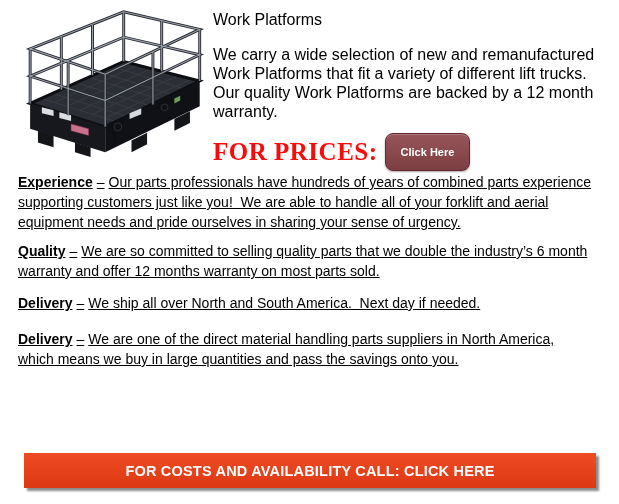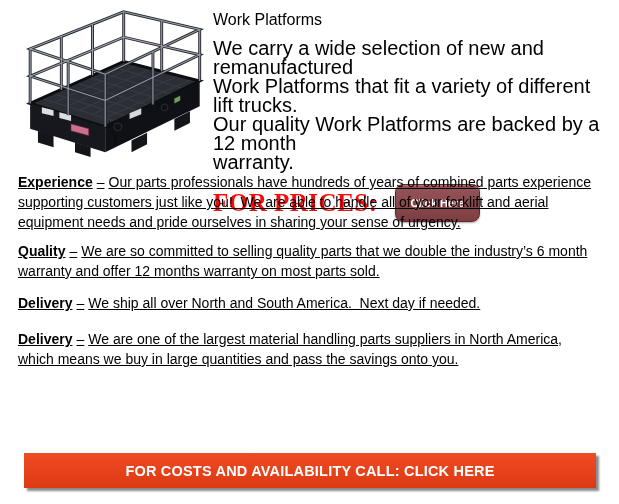--- a/index.html
+++ b/index.html
@@ -5,23 +5,23 @@
   html,body{margin:0;padding:0;background:#ffffff;}
   .page{
     position:relative;width:619px;height:504px;background:#ffffff;
     font-family:"Liberation Sans",sans-serif;color:#000000;overflow:hidden;
   }
   
   .product-image{position:absolute;left:14px;top:6px;width:196px;height:152px;}
   .hero-right{position:absolute;left:213px;top:9px;width:400px;}
   .page-title{font-size:16px;font-weight:400;margin:0;line-height:21px;color:#000;}
   .hero-desc{
-    margin:9px 0 0 0;font-size:20px;line-height:19px;white-space:pre-wrap;color:#000;
+    margin:15px 0 0 0;font-size:16px;line-height:19px;white-space:pre-wrap;color:#000;
   }
-  .prices-row{margin-top:12px;display:flex;align-items:center;gap:17px;}
+  .prices-row{margin-top:12px;display:flex;align-items:center;gap:7px;}
   .prices-label{
     font-family:"Liberation Serif",serif;font-weight:700;font-size:25px;
     color:#fb0a0a;letter-spacing:0.5px;
   }
   .click-here-btn{
     display:inline-block;padding:12px 15px;font-size:11px;font-weight:700;color:#ffffff;
     background:linear-gradient(#97555a,#7c3e42);
     border:1px solid #63282d;border-radius:8px;text-decoration:none;cursor:pointer;
     box-shadow:0 1px 2px rgba(0,0,0,0.35), inset 0 1px 0 rgba(255,255,255,0.22);
   }
@@ -141,21 +141,21 @@
     </div>
   </div>
 
   <div class="features">
     <p class="feature"><b class="term">Experience</b><span class="sep">–</span><span class="ftext">Our parts professionals have hundreds of years of combined parts experience
 supporting customers just like you!  We are able to handle all of your forklift and aerial
 equipment needs and pride ourselves in sharing your sense of urgency.</span></p>
     <p class="feature"><b class="term">Quality</b><span class="sep">–</span><span class="ftext">We are so committed to selling quality parts that we double the industry’s 6 month
 warranty and offer 12 months warranty on most parts sold.</span></p>
     <p class="feature extra-gap"><b class="term">Delivery</b><span class="sep">–</span><span class="ftext">We ship all over North and South America.  Next day if needed.</span></p>
-    <p class="feature"><b class="term">Delivery</b><span class="sep">–</span><span class="ftext">We are one of the largest material handling parts suppliers in North America,
+    <p class="feature"><b class="term">Delivery</b><span class="sep">–</span><span class="ftext">We are one of the direct material handling parts suppliers in North America,
 which means we buy in large quantities and pass the savings onto you.</span></p>
   </div>
 
   <a class="banner">
     <span class="banner-label">FOR COSTS AND AVAILABILITY CALL: CLICK HERE</span>
   </a>
 
 </div>
 
 </body></html>

